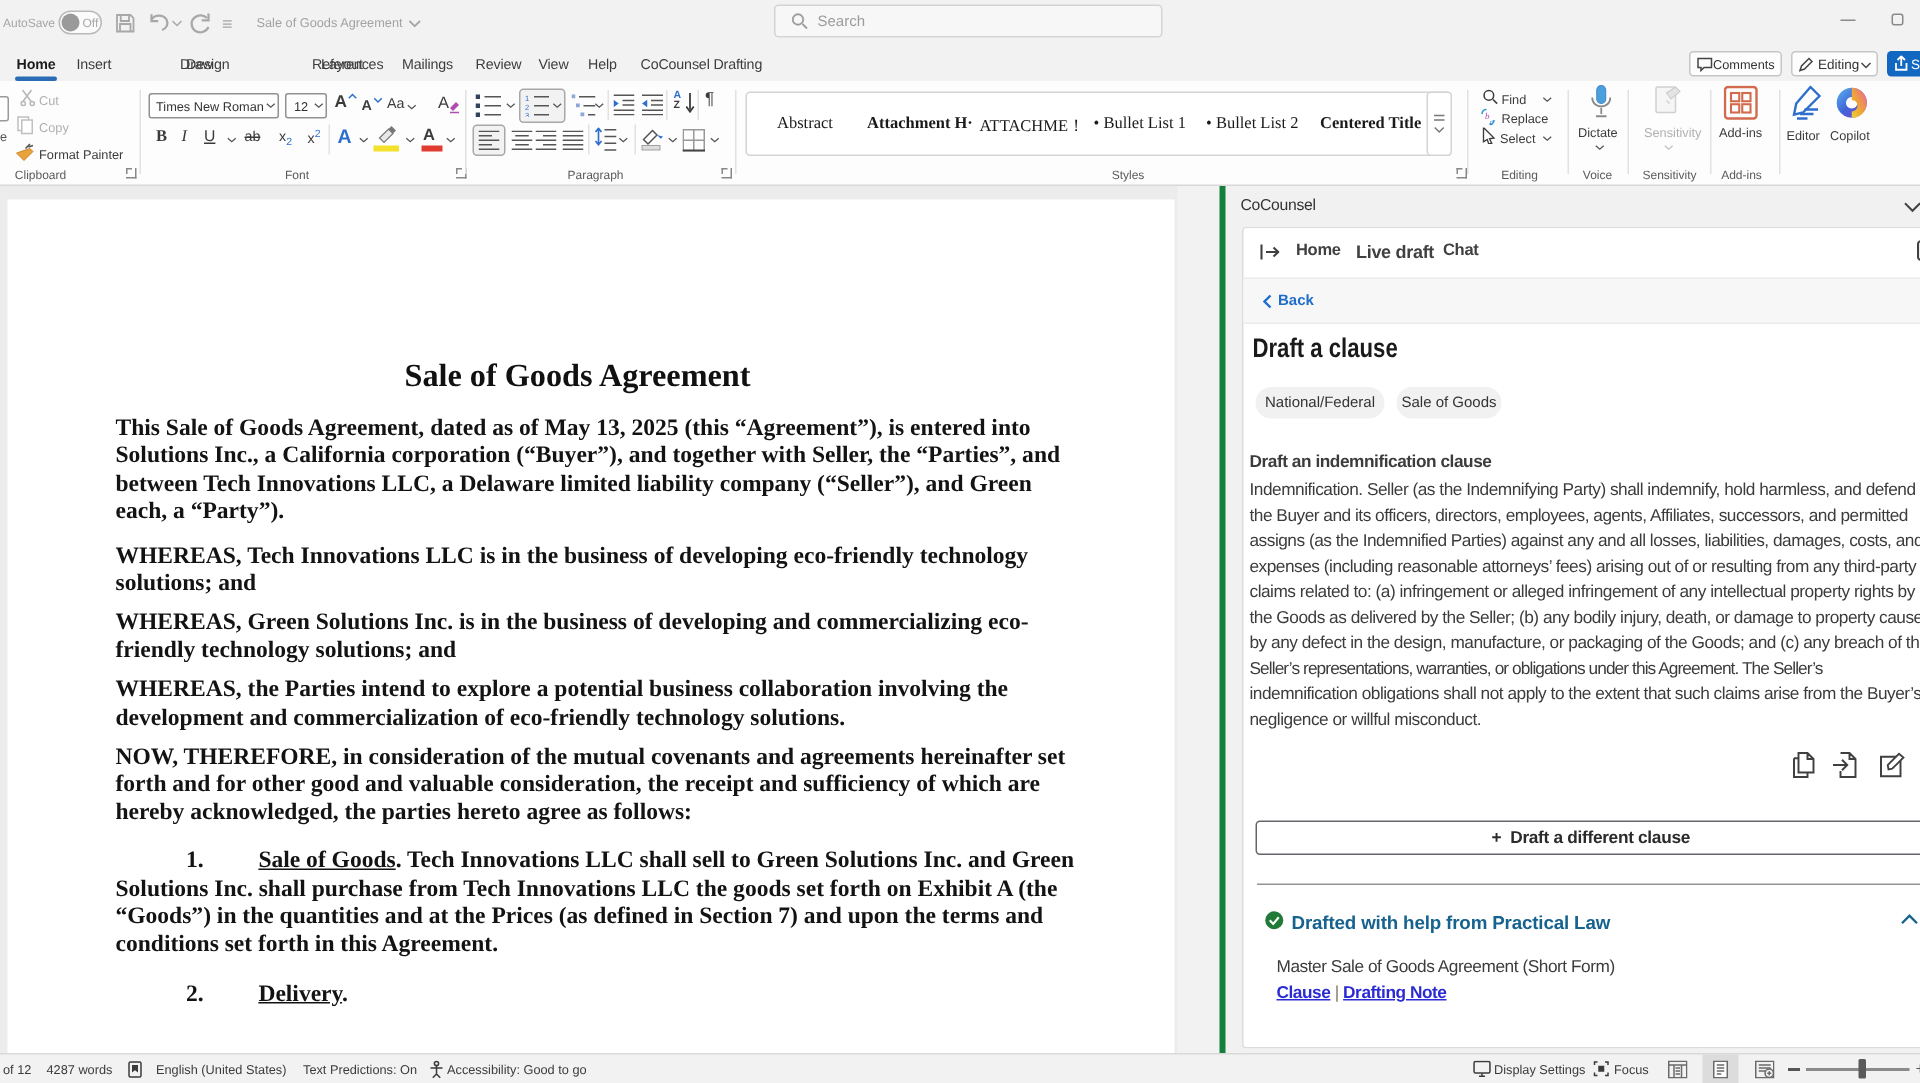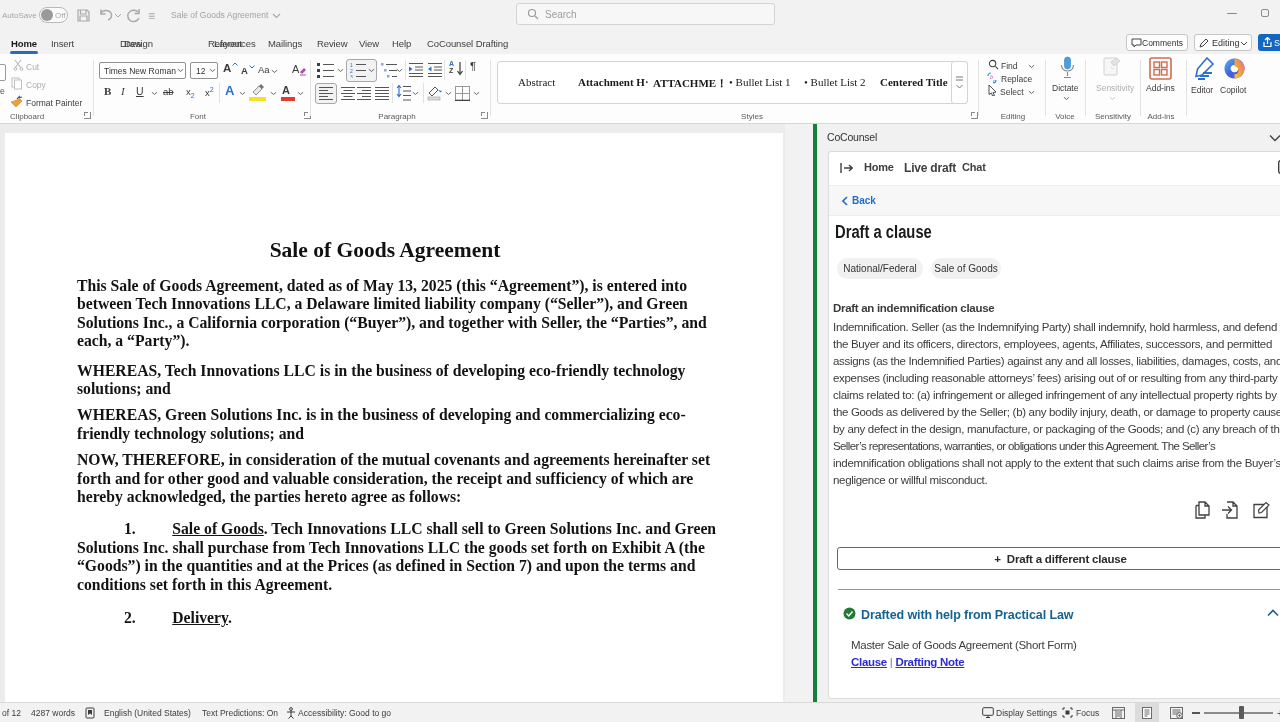--- a/index.html
+++ b/index.html
@@ -288,21 +288,21 @@
     <svg class="abs" style="left:473px;top:37px;" width="7" height="5" viewBox="0 0 8 5">
         <path d="M1 1 l3 2.6 l3-2.6" fill="none" stroke="#555" stroke-width="1"></path>
       </svg>
     <span class="glabel" style="left:337px;">Paragraph</span>
     <span class="launcher" style="left:481px;"></span>
     <span class="gsep" style="left:490px;"></span>
 
     <span class="abs" style="left:497px;top:7px;width:471px;height:43px;border:1px solid #d4d4d4;border-radius:3px;background:#fff;"></span>
     <span class="stx" style="left:518px;">Abstract</span>
     <span class="stx" style="left:578px;font-weight:bold;">Attachment H·</span>
-    <span class="stx" style="left:653px;font-weight:bold;">ATTACHME！</span>
+    <span class="stx" style="left:653px;font-weight:normal;">ATTACHME！</span>
     <span class="stx" style="left:729px;">• Bullet List 1</span>
     <span class="stx" style="left:804px;">• Bullet List 2</span>
     <span class="stx" style="left:880px;font-weight:bold;">Centered Title</span>
     <span class="abs" style="left:951px;top:7px;width:17px;height:43px;border:1px solid #d4d4d4;border-radius:3px;background:#fff;"></span>
     <svg class="abs" style="left:955px;top:20px;" width="9" height="18" viewBox="0 0 9 18">
         <path d="M1 3 h7 M1 6 h7" stroke="#777"></path>
         <path d="M1.5 11 L4.5 14 L7.5 11" fill="none" stroke="#777"></path>
       </svg>
     <span class="glabel" style="left:692px;">Styles</span>
     <span class="launcher" style="left:971px;"></span>
@@ -389,31 +389,35 @@
       </svg>
     <span class="rtx" style="left:1220px;top:31px;">Copilot</span>
   </div>
   <div id="docarea">
     <div class="abs" style="left:785px;top:0;width:28px;height:578px;background:#f2f2f2;"></div>
     <div id="page">
       <div id="doctitle">Sale of Goods Agreement</div>
       <div id="docbody">
         <div class="p1">
           <div class="nw">This Sale of Goods Agreement, dated as of May 13, 2025 (this “<b>Agreement</b>”), is entered into</div>
+          <div class="nw">Solutions Inc., a California corporation (“<b>Buyer</b>”), and together with Seller, the “<b>Parties</b>”, and</div>
           <div class="nw">between Tech Innovations LLC, a Delaware limited liability company (“<b>Seller</b>”), and Green</div>
-          <div class="nw">Solutions Inc., a California corporation (“<b>Buyer</b>”), and together with Seller, the “<b>Parties</b>”, and</div>
           <div class="nw">each, a “<b>Party</b>”).</div>
         </div>
         <div class="p" style="margin-top:11px;">
           <div class="nw">WHEREAS, Tech Innovations LLC is in the business of developing eco-friendly technology</div>
           <div class="nw">solutions; and</div>
         </div>
         <div class="p">
           <div class="nw">WHEREAS, Green Solutions Inc. is in the business of developing and commercializing eco-</div>
           <div class="nw">friendly technology solutions; and</div>
+        </div>
+        <div class="p">
+          <div class="nw">WHEREAS, the Parties intend to explore a potential business collaboration involving the</div>
+          <div class="nw">development and commercialization of eco-friendly technology solutions.</div>
         </div>
         <div class="p">
           <div class="nw">NOW, THEREFORE, in consideration of the mutual covenants and agreements hereinafter set</div>
           <div class="nw">forth and for other good and valuable consideration, the receipt and sufficiency of which are</div>
           <div class="nw">hereby acknowledged, the parties hereto agree as follows:</div>
         </div>
         <div class="p num">
           <div class="nw" style="text-indent:47px;">1.<span class="tab1"></span><u>Sale of Goods</u>. Tech Innovations LLC shall sell to Green Solutions Inc. and Green</div>
           <div class="nw">Solutions Inc. shall purchase from Tech Innovations LLC the goods set forth on Exhibit A (the</div>
           <div class="nw">“<b>Goods</b>”) in the quantities and at the Prices (as defined in Section 7) and upon the terms and</div>

